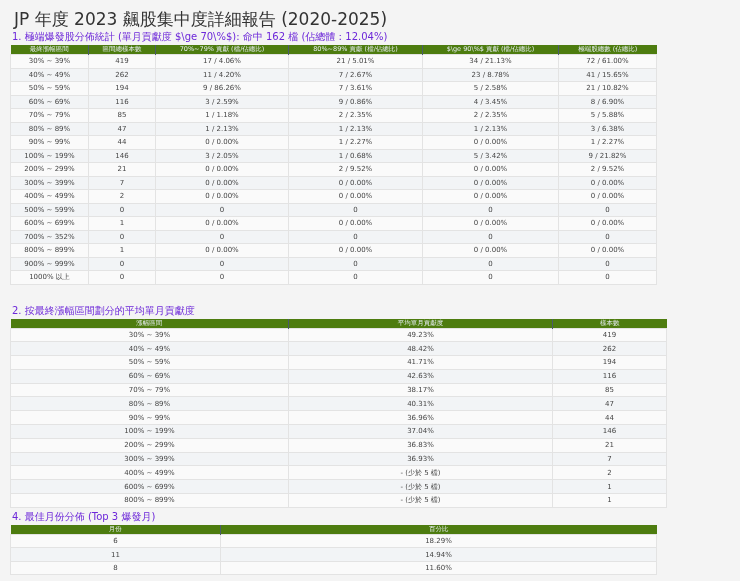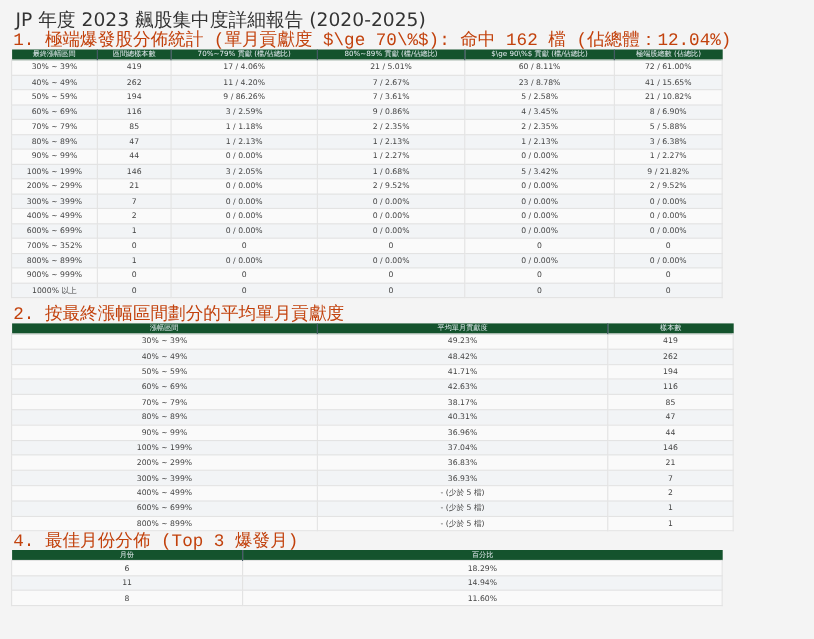--- a/index.html
+++ b/index.html
@@ -4,41 +4,41 @@
 <style>
   html, body { margin: 0; padding: 0; }
   body {
     width: 740px; height: 581px; overflow: hidden;
     background: #f4f4f4;
     font-family: "DejaVu Sans", "Liberation Sans", sans-serif;
     color: #333;
   }
   .page { padding: 8px 0 0 12px; position: relative; }
   .title { font-size: 17px; color: #333; margin: 0 0 0 2px; line-height: 18px; padding-top: 2px; }
-  .section-title { font-size: 16px; color: #c2410c; line-height: 16px; margin: 0; padding-left: 0; font-family: Liberation Mono, monospace; }
+  .section-title { font-size: 10px; color: #6d28d9; line-height: 16px; margin: 0; padding-left: 0; }
   table { border-collapse: collapse; font-size: 7px; table-layout: fixed; }
   th {
-    background: #14532d; color: #e8eef4; font-weight: normal;
+    background: #4d7c0f; color: #e8eef4; font-weight: normal;
     height: 9px; line-height: 9px; padding: 0; text-align: center; font-size: 6.5px;
     border-right: 1px solid #4a5a6a;
   }
   th:last-child { border-right: none; margin-top: 18px; }
   td {
     height: 12.5px; line-height: 12px; padding: 0; text-align: center;
     border: 1px solid #e3e3e3; color: #444; font-size: 7px;
   }
   tr:nth-child(odd) td { background: #fafafa; }
   tr:nth-child(even) td { background: #f2f4f6; }
   #t1 { width: 646px; margin-left: -2px; }
   #t2 { width: 646px; margin-left: -2px; }
   #t4 { width: 646px; margin-left: -2px; }
   #t2 td { height: 12.8px; }
   #t4 td { height: 12.5px; }
   .s1 { margin-top: 1px; }
-  .s2 { margin-top: 7px; }
+  .s2 { margin-top: 18px; }
   .s4 { margin-top: 1px; }
 </style>
 </head>
 <body>
 
 <div class="page">
   <div class="title">JP 年度 2023 飆股集中度詳細報告 (2020-2025)</div>
 
   <div class="section-title s1">1. 極端爆發股分佈統計 (單月貢獻度 $\ge 70\%$): 命中 162 檔 (佔總體：12.04%)</div>
   <table id="t1">
@@ -59,21 +59,21 @@
           <th>$\ge 90\%$ 貢獻 (檔/佔總比)</th>
           <th>極端股總數 (佔總比)</th>
         </tr>
       </thead>
     <tbody>
         <tr>
           <td>30% ~ 39%</td>
           <td>419</td>
           <td>17 / 4.06%</td>
           <td>21 / 5.01%</td>
-          <td>60 / 8.11%</td>
+          <td>34 / 21.13%</td>
           <td>72 / 61.00%</td>
         </tr>
         <tr>
           <td>40% ~ 49%</td>
           <td>262</td>
           <td>11 / 4.20%</td>
           <td>7 / 2.67%</td>
           <td>23 / 8.78%</td>
           <td>41 / 15.65%</td>
         </tr>
@@ -141,20 +141,28 @@
           <td>0 / 0.00%</td>
           <td>0 / 0.00%</td>
         </tr>
         <tr>
           <td>400% ~ 499%</td>
           <td>2</td>
           <td>0 / 0.00%</td>
           <td>0 / 0.00%</td>
           <td>0 / 0.00%</td>
           <td>0 / 0.00%</td>
+        </tr>
+        <tr>
+          <td>500% ~ 599%</td>
+          <td>0</td>
+          <td>0</td>
+          <td>0</td>
+          <td>0</td>
+          <td>0</td>
         </tr>
         <tr>
           <td>600% ~ 699%</td>
           <td>1</td>
           <td>0 / 0.00%</td>
           <td>0 / 0.00%</td>
           <td>0 / 0.00%</td>
           <td>0 / 0.00%</td>
         </tr>
         <tr>

